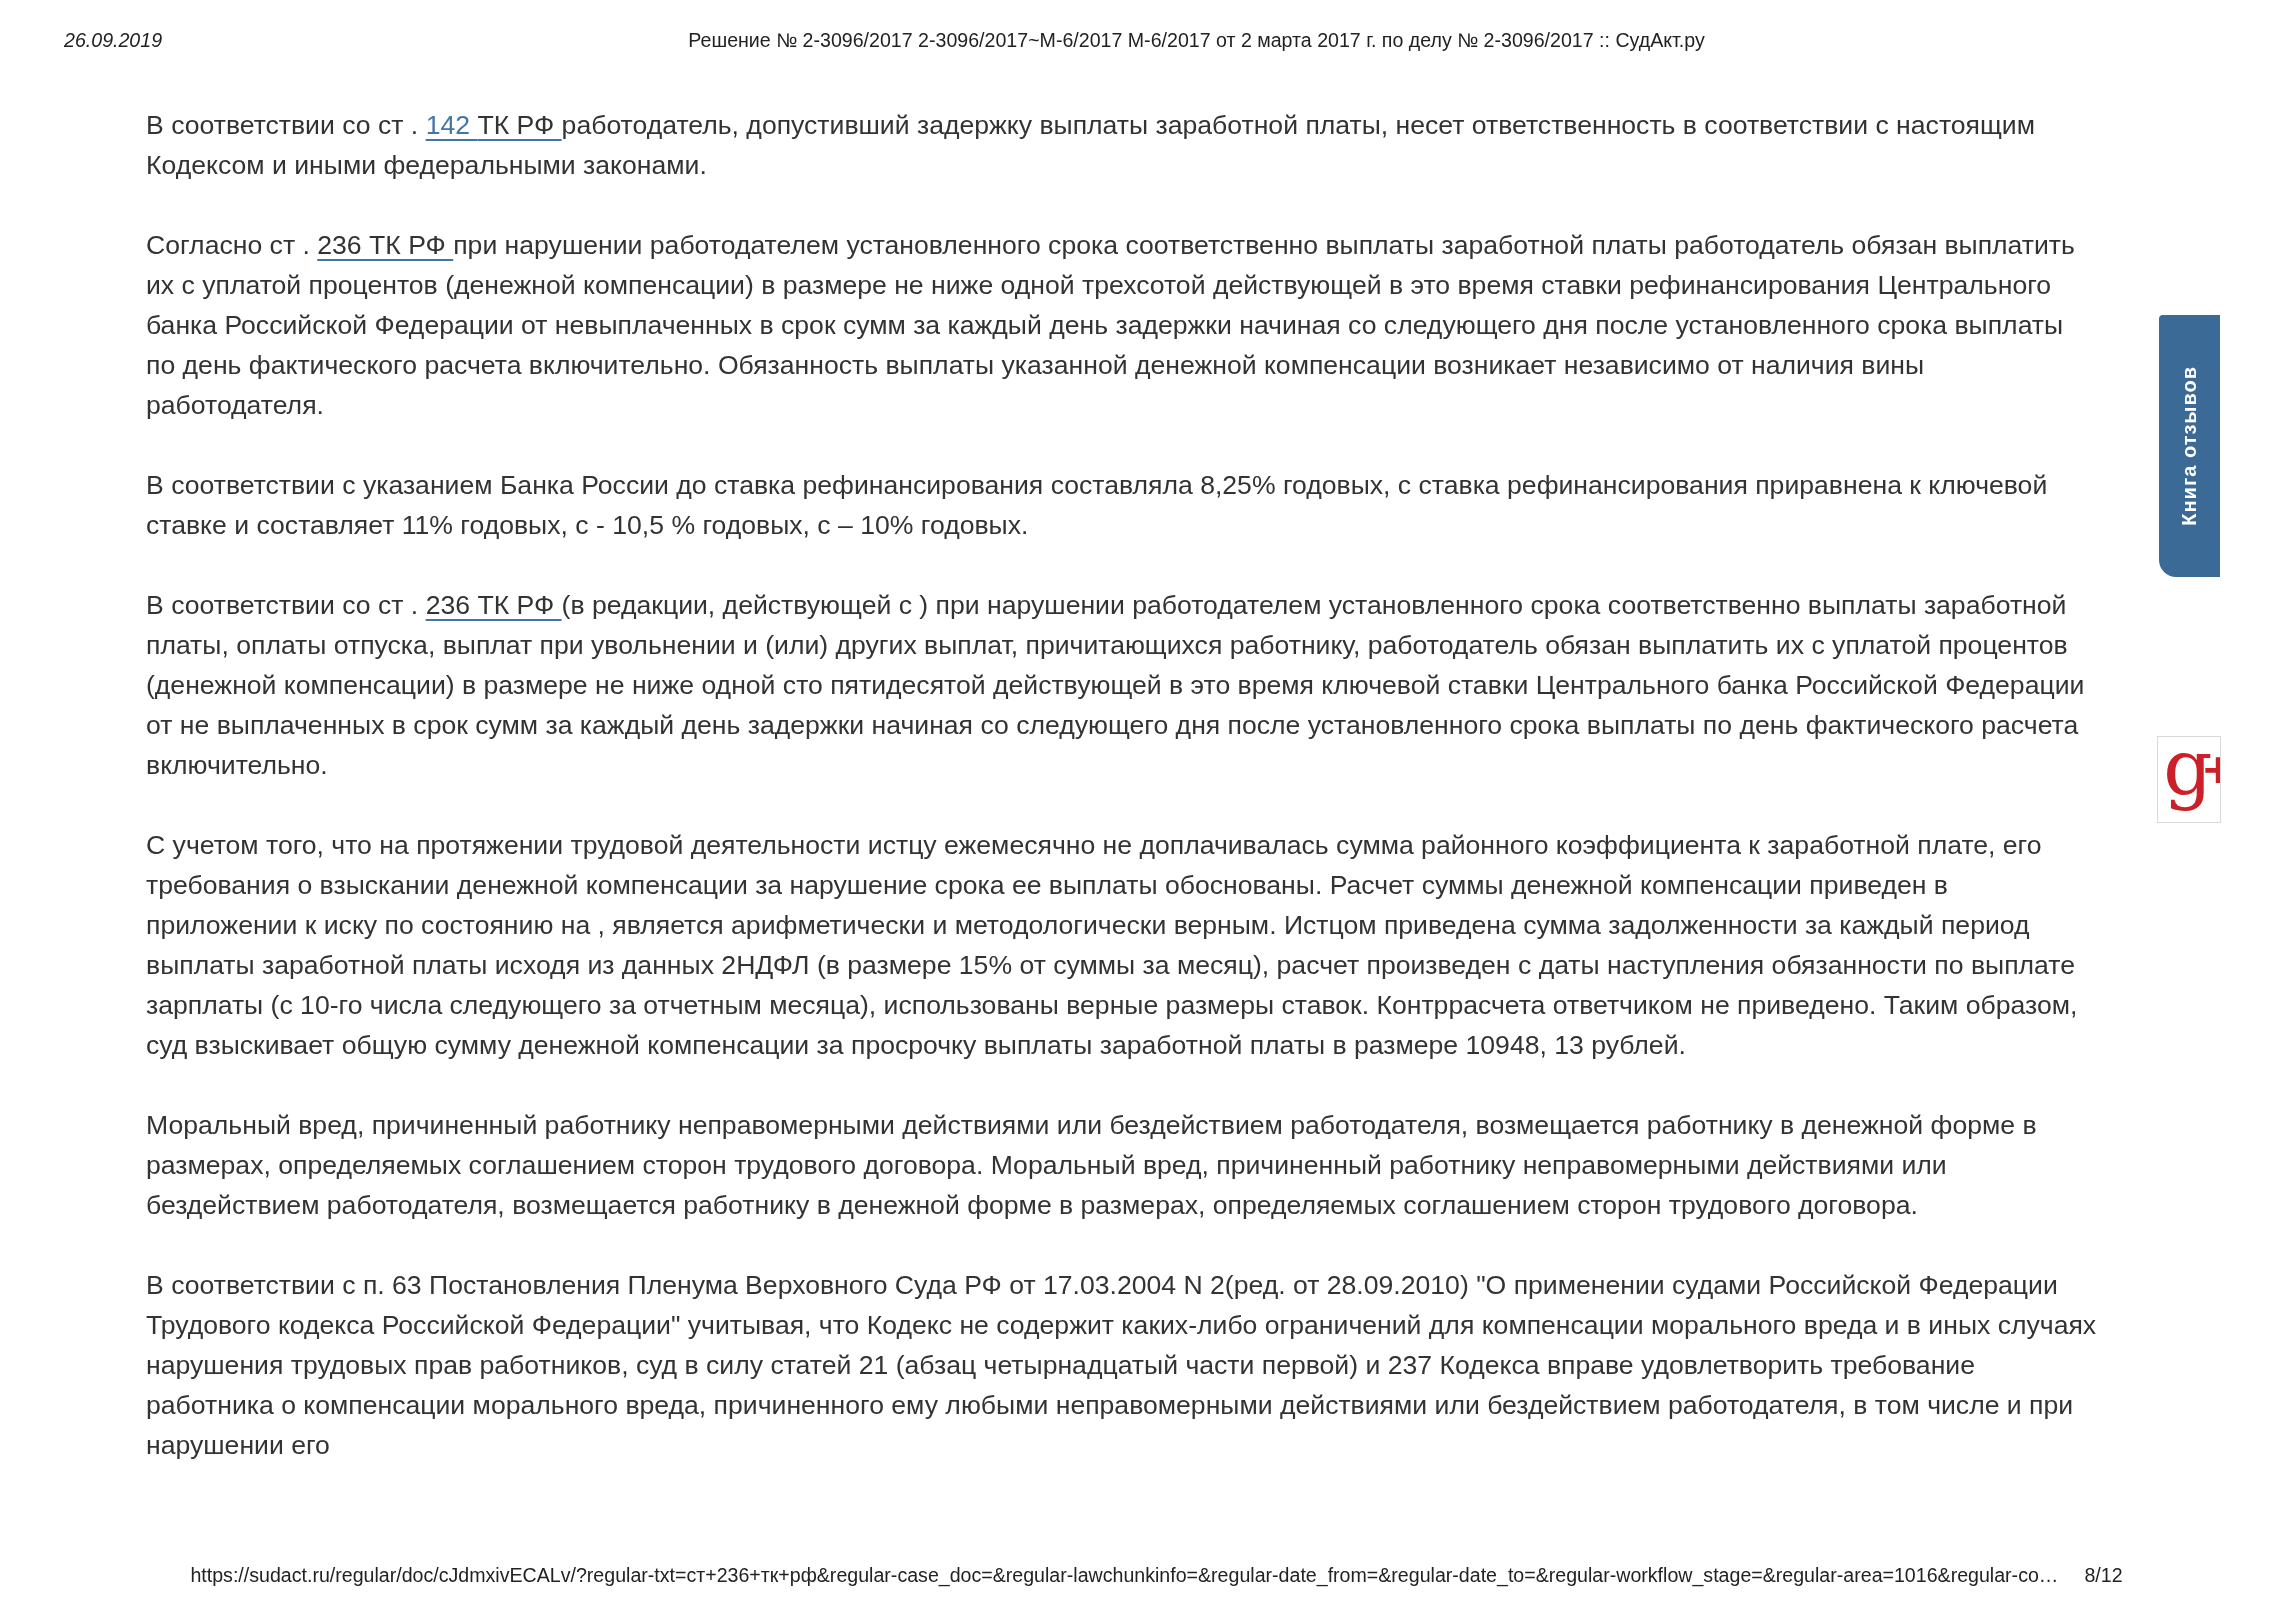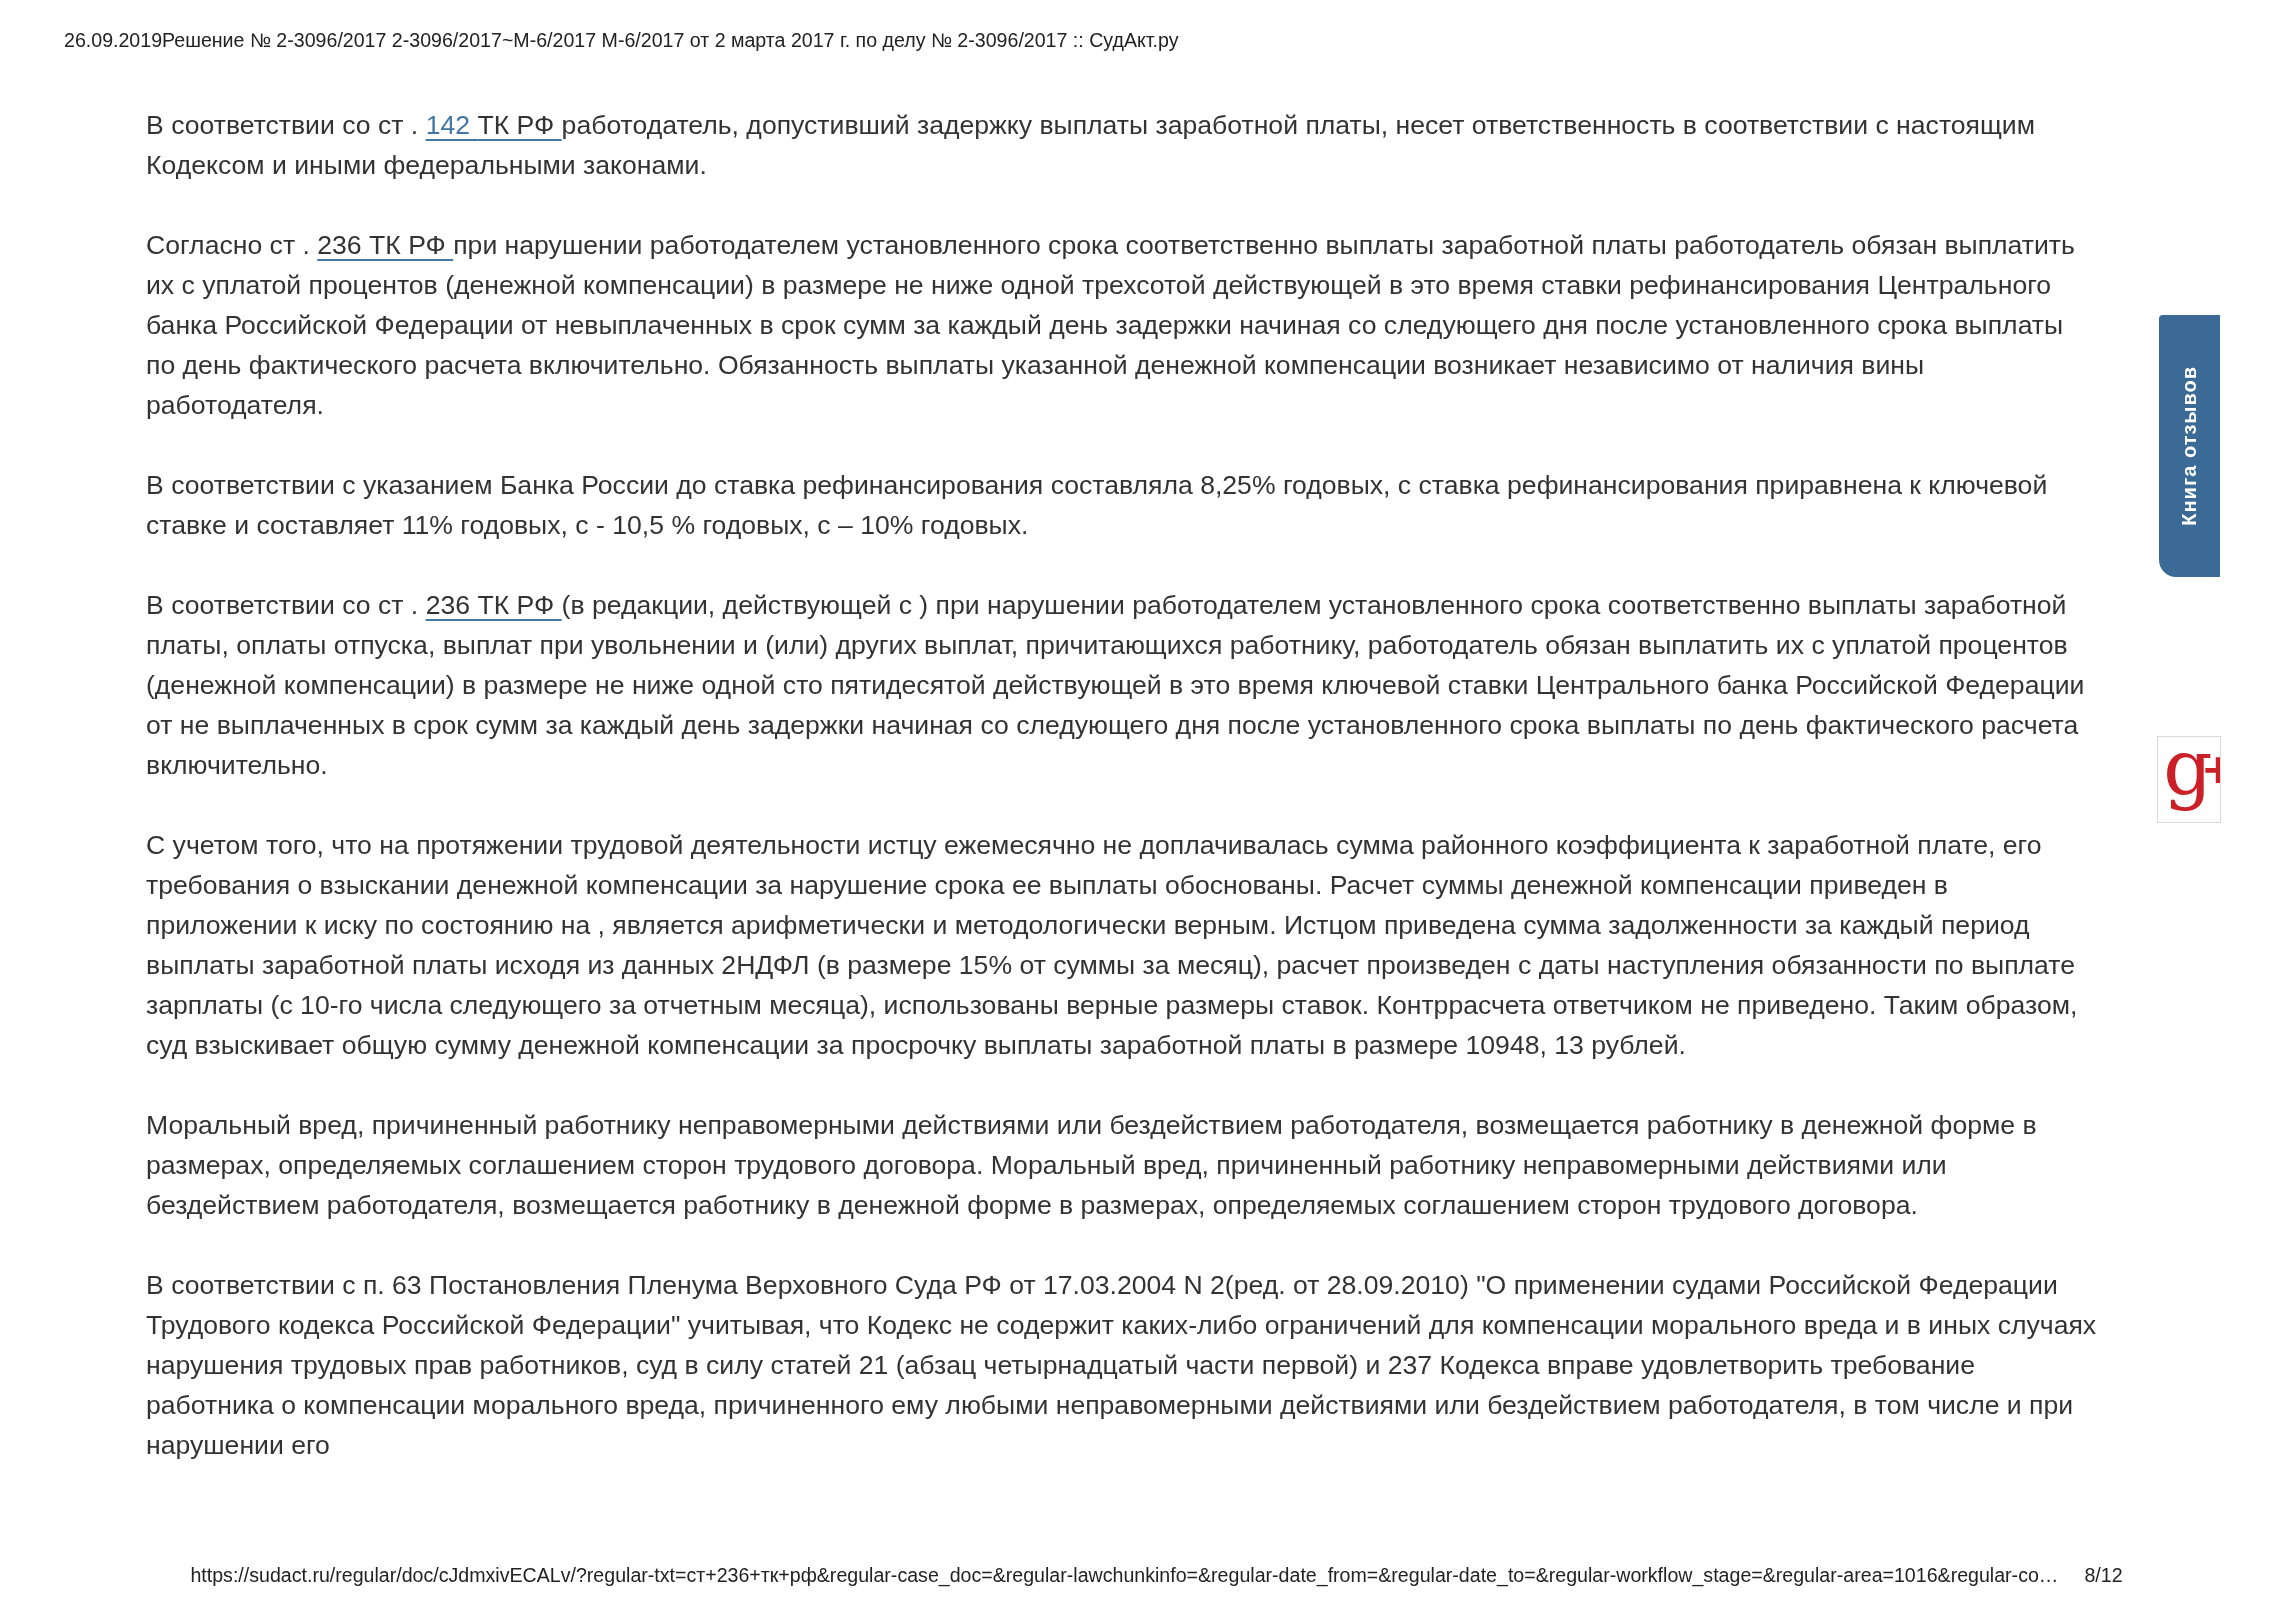--- a/index.html
+++ b/index.html
@@ -11,23 +11,23 @@
     position: relative;
     overflow: hidden;
   }
   
   .print-header {
     position: absolute; top: 29px; left: 0; right: 0;
     padding: 0 64px;
     display: flex; align-items: baseline;
     font-size: 19.6px; color: #222;
   }
-  .print-header .date { white-space: nowrap; }
+  .print-header .date { white-space: nowrap; font-style: italic; }
   .print-header .title {
-    flex: 1; 
+    flex: 1; text-align: center;
     white-space: nowrap; overflow: hidden;
   }
   
   .doc {
     position: absolute; left: 146px; top: 105px; width: 1953px;
     font-size: 26.6px; line-height: 40px; color: var(--text, #333);
   }
   .doc p { margin: 0 0 40px 0; }
   .doc .b { font-weight: normal; }
   .doc a {

